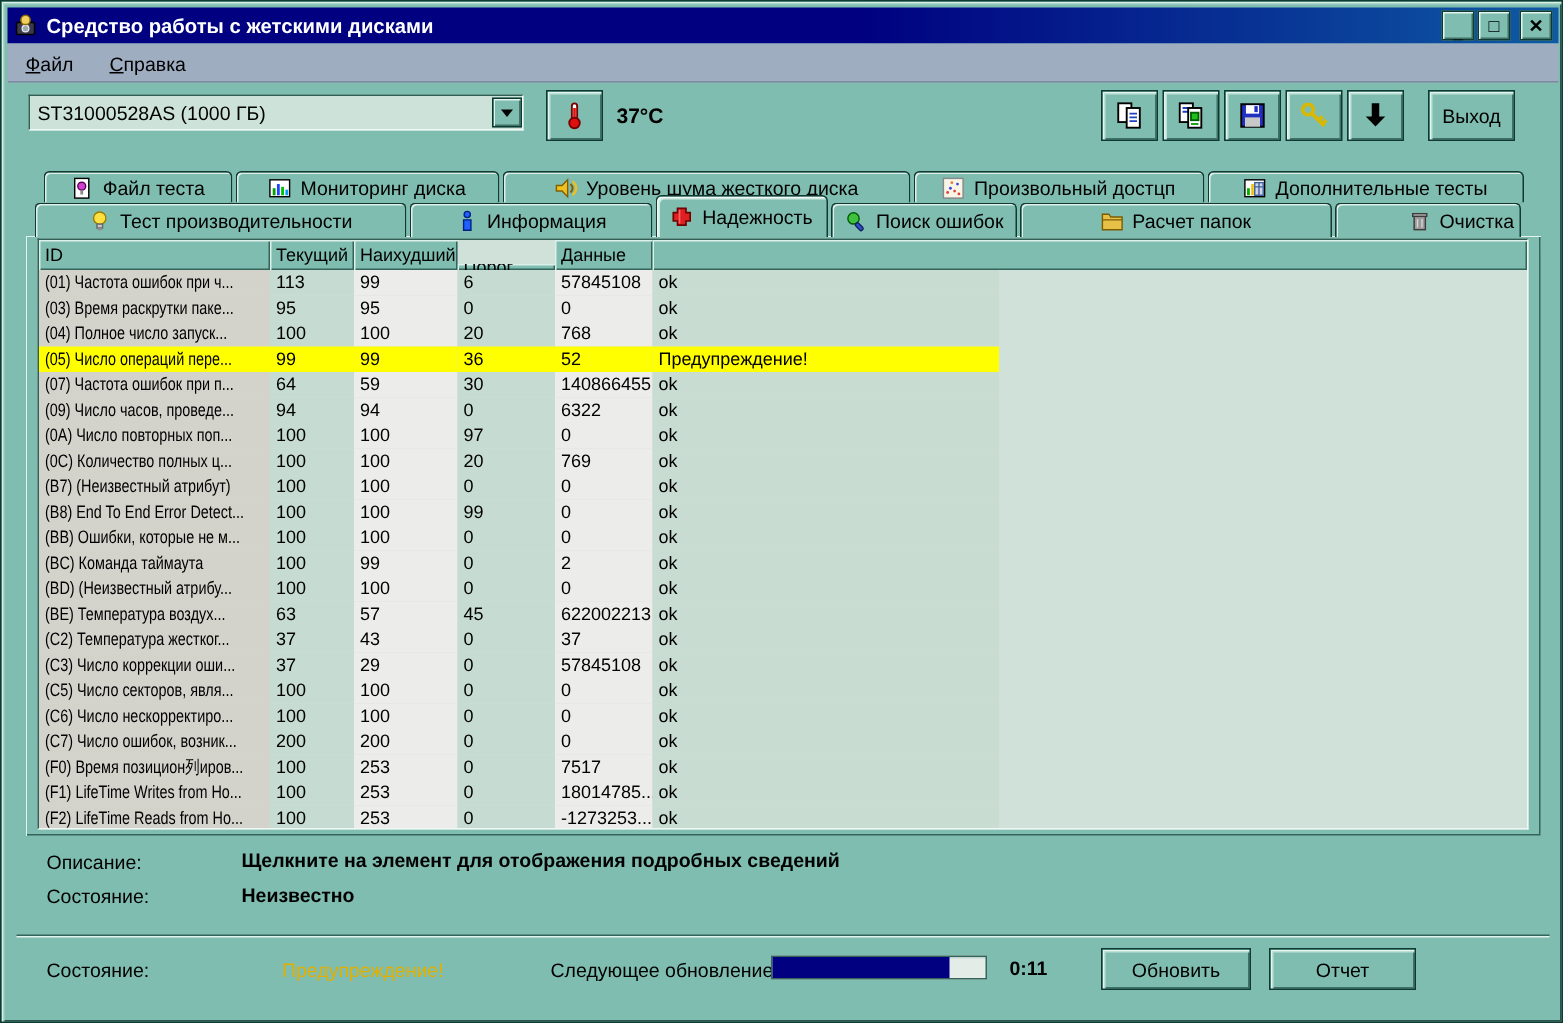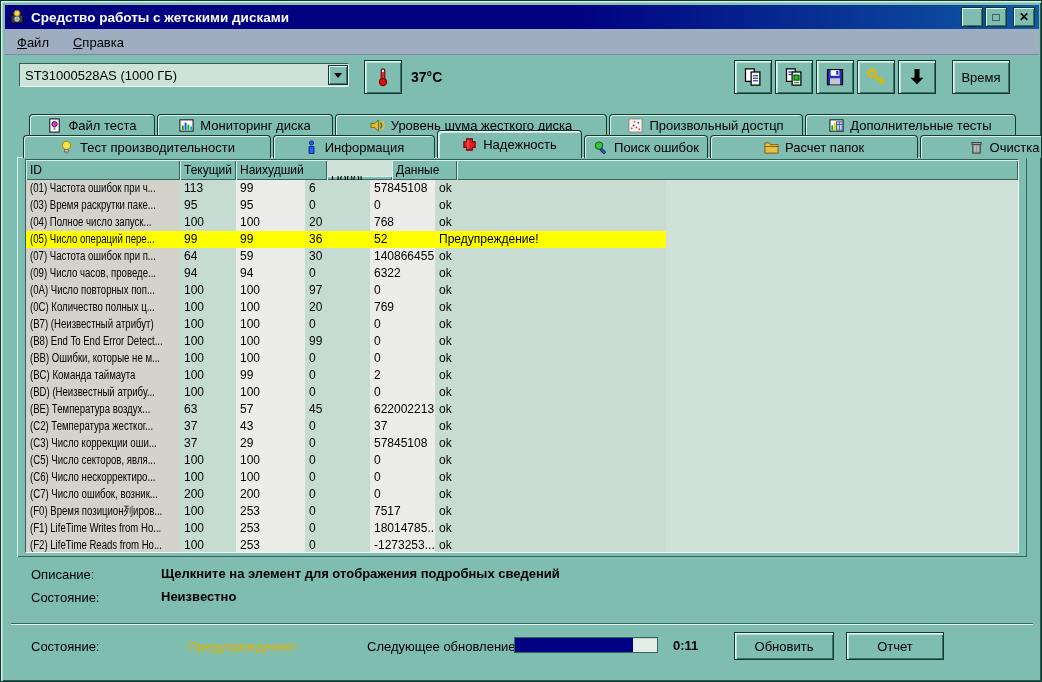--- a/index.html
+++ b/index.html
@@ -184,21 +184,21 @@
         </span>
       </div>
       <div class="btn3d toolbtn">
         <span class="icon">
           <svg viewBox="0 0 16 16">
             <path d="M6 1.5 h4 v7 h3.2 L8 13.8 2.8 8.5 H6 Z" fill="#000"></path>
           </svg>
         </span>
       </div>
     </div>
-  <div id="exit-btn" class="btn3d">Время</div>
+  <div id="exit-btn" class="btn3d">Выход</div>
 
   <div id="tabrow1">
       <div class="tab" style="width: 126px;">
         <span class="icon">
           <svg viewBox="0 0 16 16">
             <rect x="3" y="1" width="10" height="14" fill="#fff" stroke="#000"></rect>
             <circle cx="8" cy="6.5" r="2.8" fill="#d040d0" stroke="#5c005c"></circle>
             <rect x="7" y="9.5" width="2" height="3" fill="#8a8a8a"></rect>
           </svg>
         </span>
@@ -267,21 +267,21 @@
       </div>
       <div class="tab" style="width: 162px;">
         <span class="icon">
           <svg viewBox="0 0 16 16">
             <circle cx="8" cy="3.2" r="2.2" fill="#2060ff" stroke="#002080"></circle>
             <path d="M5.4 7 h5.2 v7.4 h-5.2 z" fill="#2060ff" stroke="#002080"></path>
           </svg>
         </span>
         <span>Информация</span>
       </div>
-      <div class="tab active" style="width: 145px;">
+      <div class="tab active" style="width: 115px;">
         <span class="icon">
           <svg viewBox="0 0 16 16">
             <path d="M5 2 H11 V5 H14 V11 H11 V14 H5 V11 H2 V5 H5 Z" fill="#e02020" stroke="#6e0000" stroke-width="1.2"></path>
             <path d="M5.8 3 H7 V12.8 H5.8 Z" fill="#ff8080" opacity="0.7"></path>
           </svg>
         </span>
         <span>Надежность</span>
       </div>
       <div class="tab" style="width: 124px;">
         <span class="icon">
@@ -313,21 +313,21 @@
         <span>Очистка</span>
       </div>
     </div>
 
   <div id="panel"></div>
 
   <div id="table">
     <div id="thead">
         <div class="th" style="width: 154px;">ID</div>
         <div class="th" style="width: 56px;">Текущий</div>
-        <div class="th" style="width: 91px;">Наихудший</div>
+        <div class="th" style="width: 69px;">Наихудший</div>
         <div class="th" style="width: 65px; margin-top: 16px;">Порог</div>
         <div class="th" style="width: 65px;">Данные</div>
         <div class="th filler"></div>
       </div>
     <div id="tbody">
         <div class="tr">
           <div class="td c0" style="width: 154px;"><span class="squeeze">(01) Частота ошибок при ч...</span></div>
           <div class="td c1" style="width: 56px;"><span>113</span></div>
           <div class="td c2" style="width: 69px;"><span>99</span></div>
           <div class="td c3" style="width: 65px;"><span>6</span></div>

